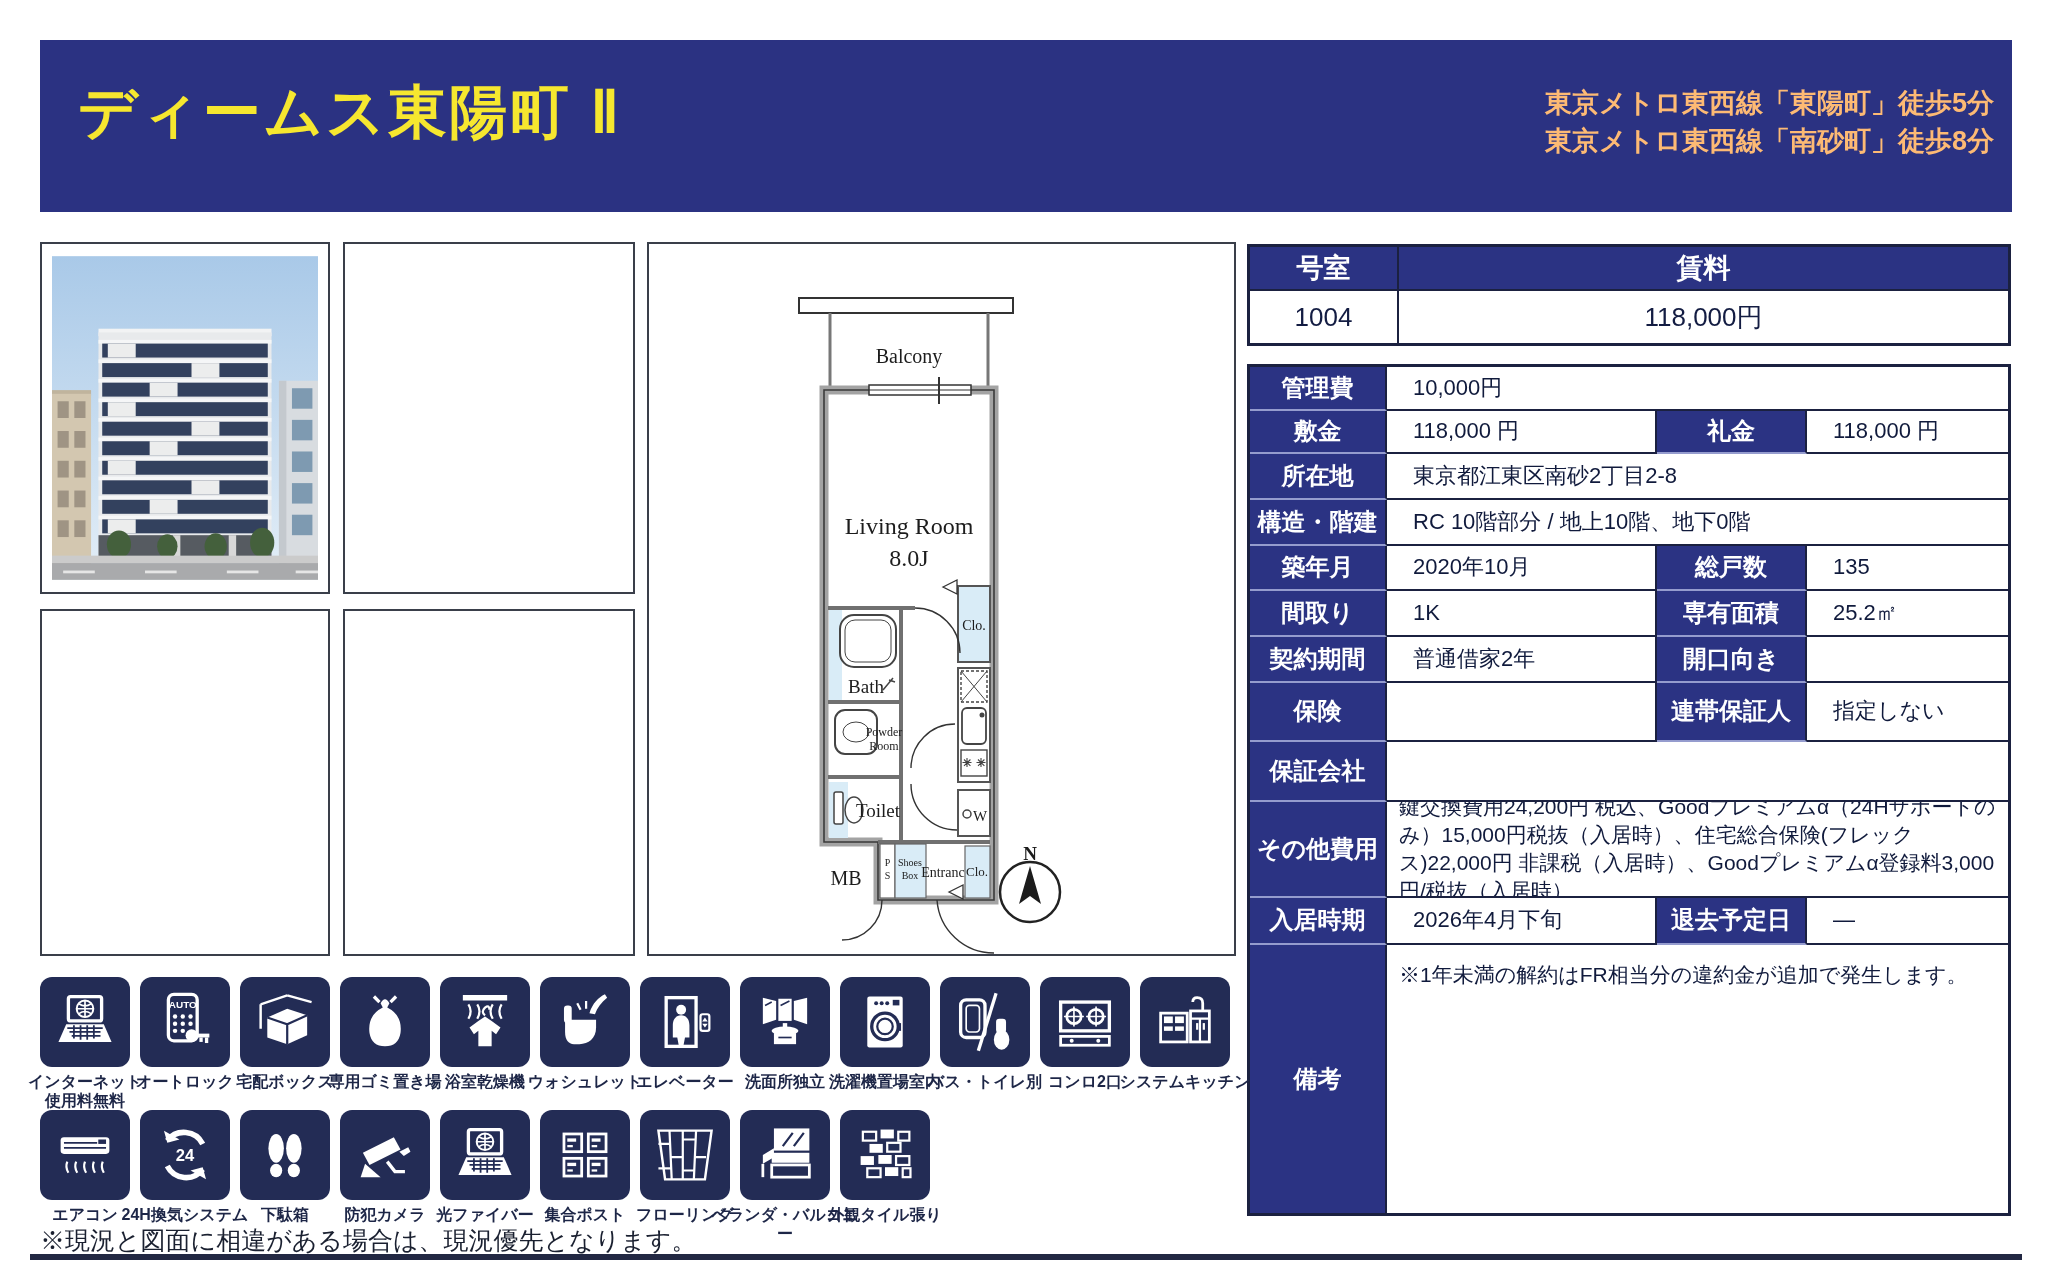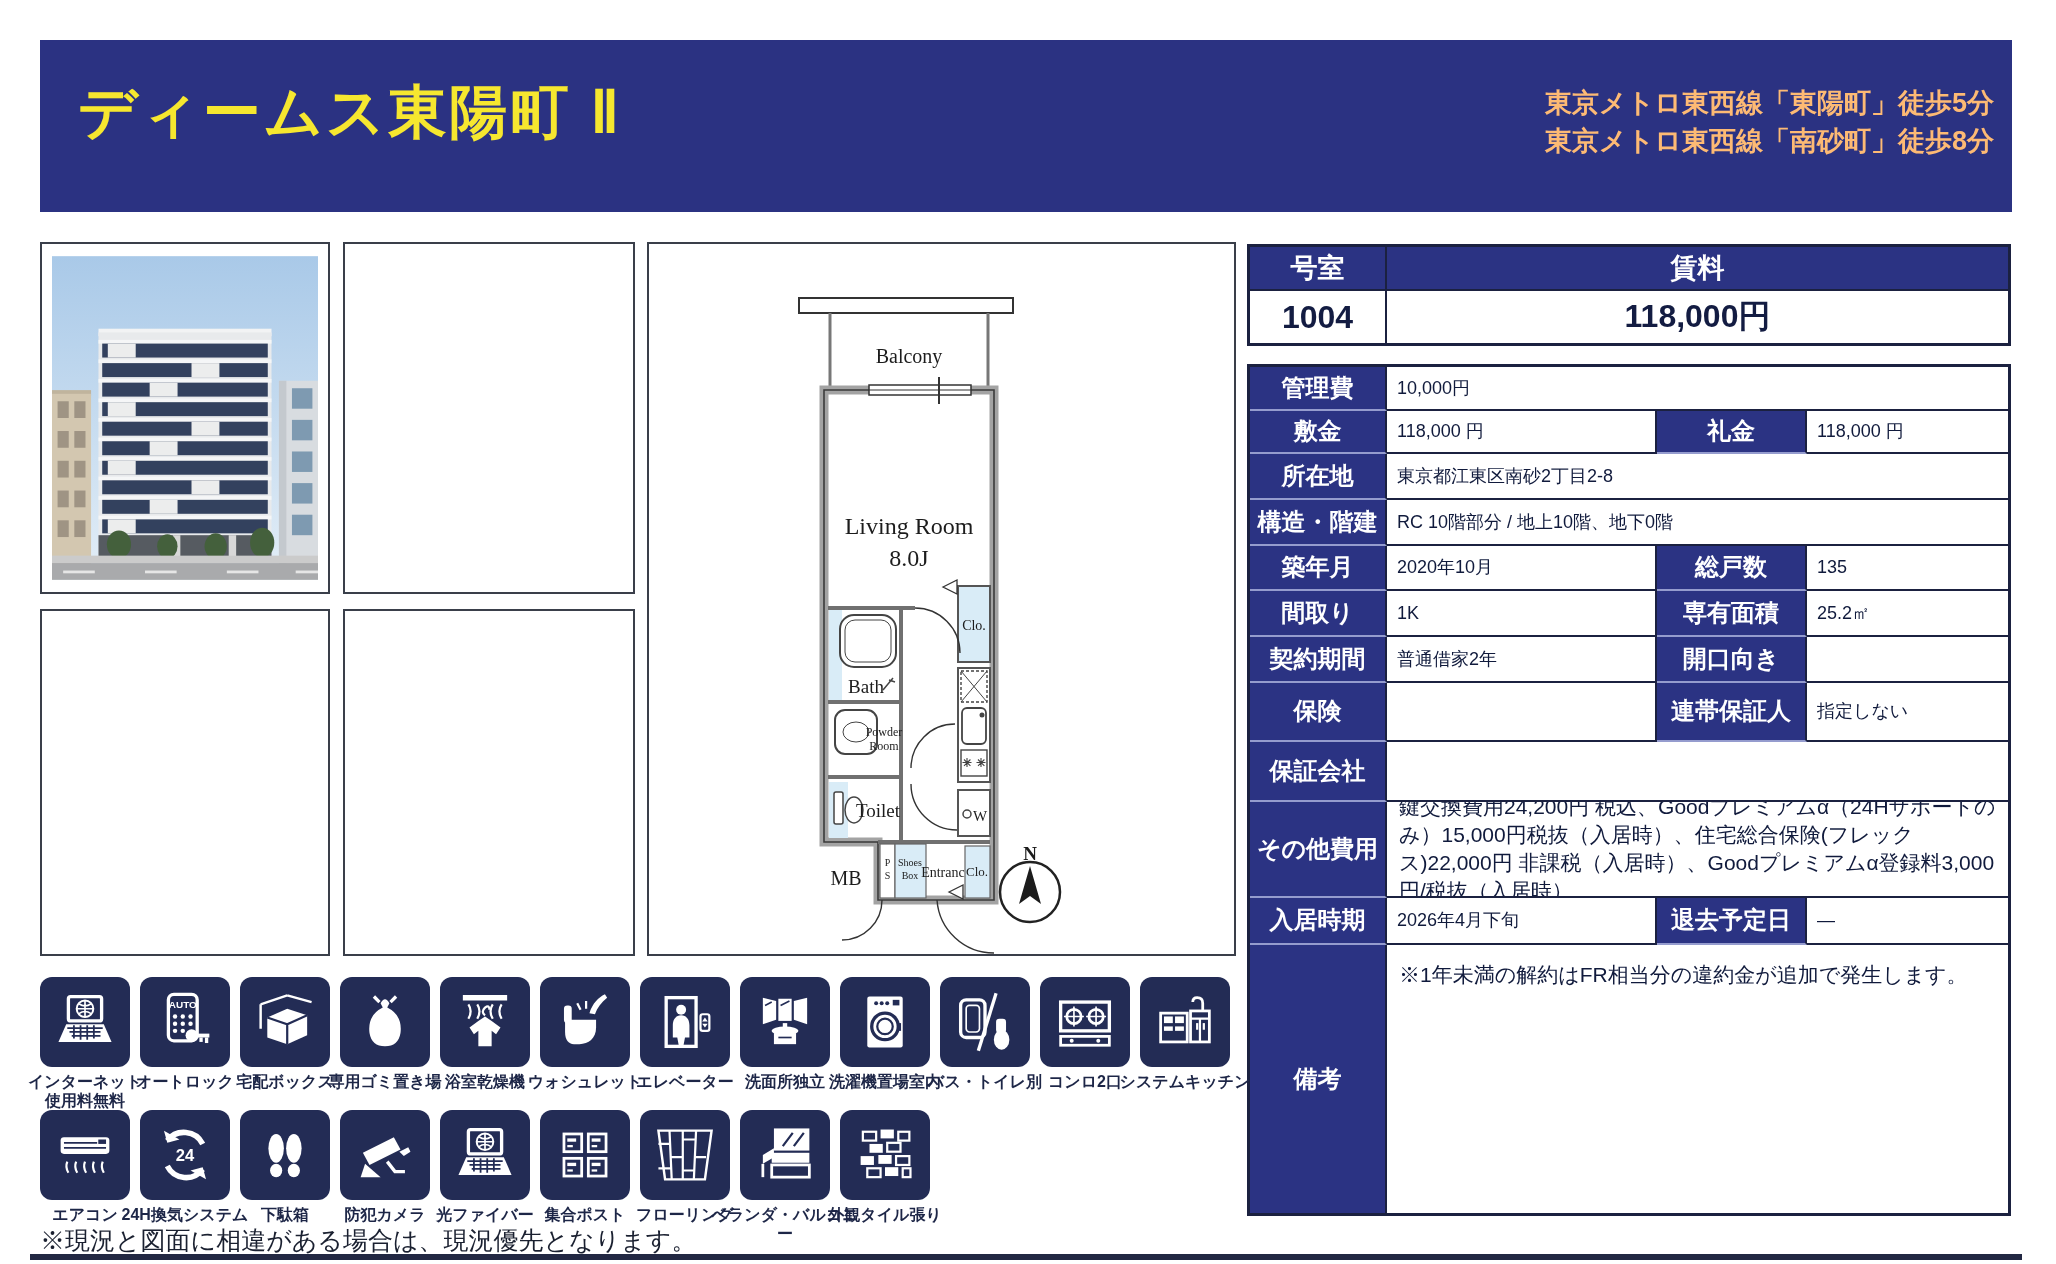--- a/index.html
+++ b/index.html
@@ -29,26 +29,26 @@
   .pw{stroke:#707070;stroke-width:4;}
   .arc{fill:none;stroke:#333;stroke-width:1.4;}
 
   
   .toptable{position:absolute;left:1247px;top:244px;width:758px;border:3px solid #1b2140;background:#fff;}
   .trow{display:flex;box-sizing:border-box;}
   .tcell{box-sizing:border-box;border-right:2px solid #1b2140;border-bottom:2px solid #1b2140;display:flex;align-items:center;overflow:hidden;}
   .trow .tcell:last-child{border-right:none;}
   .lastrow .tcell{border-bottom:none;}
   .hcell{background:#2b3383;color:#fff;font-weight:bold;font-size:27px;justify-content:center;}
-  .bigval{font-size:32px;font-weight:bold;color:#131c42;justify-content:center;}
-  .w-room{width:137px;} .grow{flex:1;}
+  .bigval{font-size:26px;font-weight:normal;color:#131c42;justify-content:center;}
+  .w-room{width:149px;} .grow{flex:1;}
 
   .maintable{position:absolute;left:1247px;top:364px;width:758px;height:846px;border:3px solid #1b2140;background:#fff;display:flex;flex-direction:column;}
   .lbl{background:#2b3383;color:#fff;font-weight:bold;font-size:24px;justify-content:center;text-align:center;border-bottom:2px solid #959cce;}
-  .val{padding:0 10px;font-size:18px;color:#101a3c;}
+  .val{padding:0 26px;font-size:22px;color:#101a3c;}
   .val.small{font-size:21px;line-height:28px;padding:4px 12px;}
   .val.top{align-items:flex-start;padding-top:16px;}
   .w-lbl{width:137px;} .w-v1{width:270px;} .w-l2{width:150px;}
 
   
   .am-row{position:absolute;display:flex;gap:10px;}
   .am-row1{left:40px;top:977px;}
   .am-row2{left:40px;top:1110px;}
   .am-cell{width:90px;}
   .am-tile{width:90px;height:90px;background:#232c55;border-radius:12px;display:flex;align-items:center;justify-content:center;}

